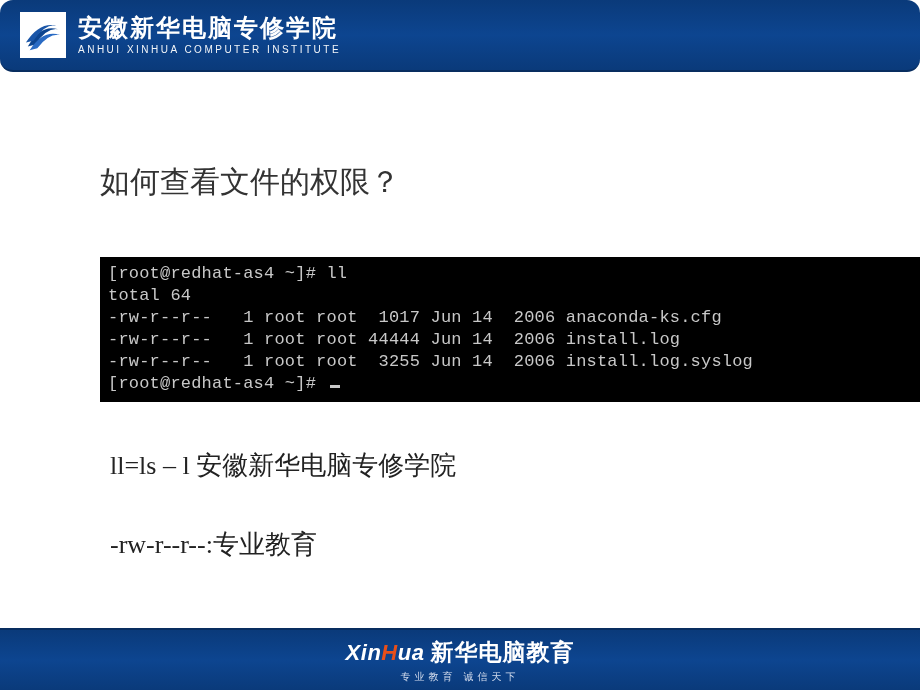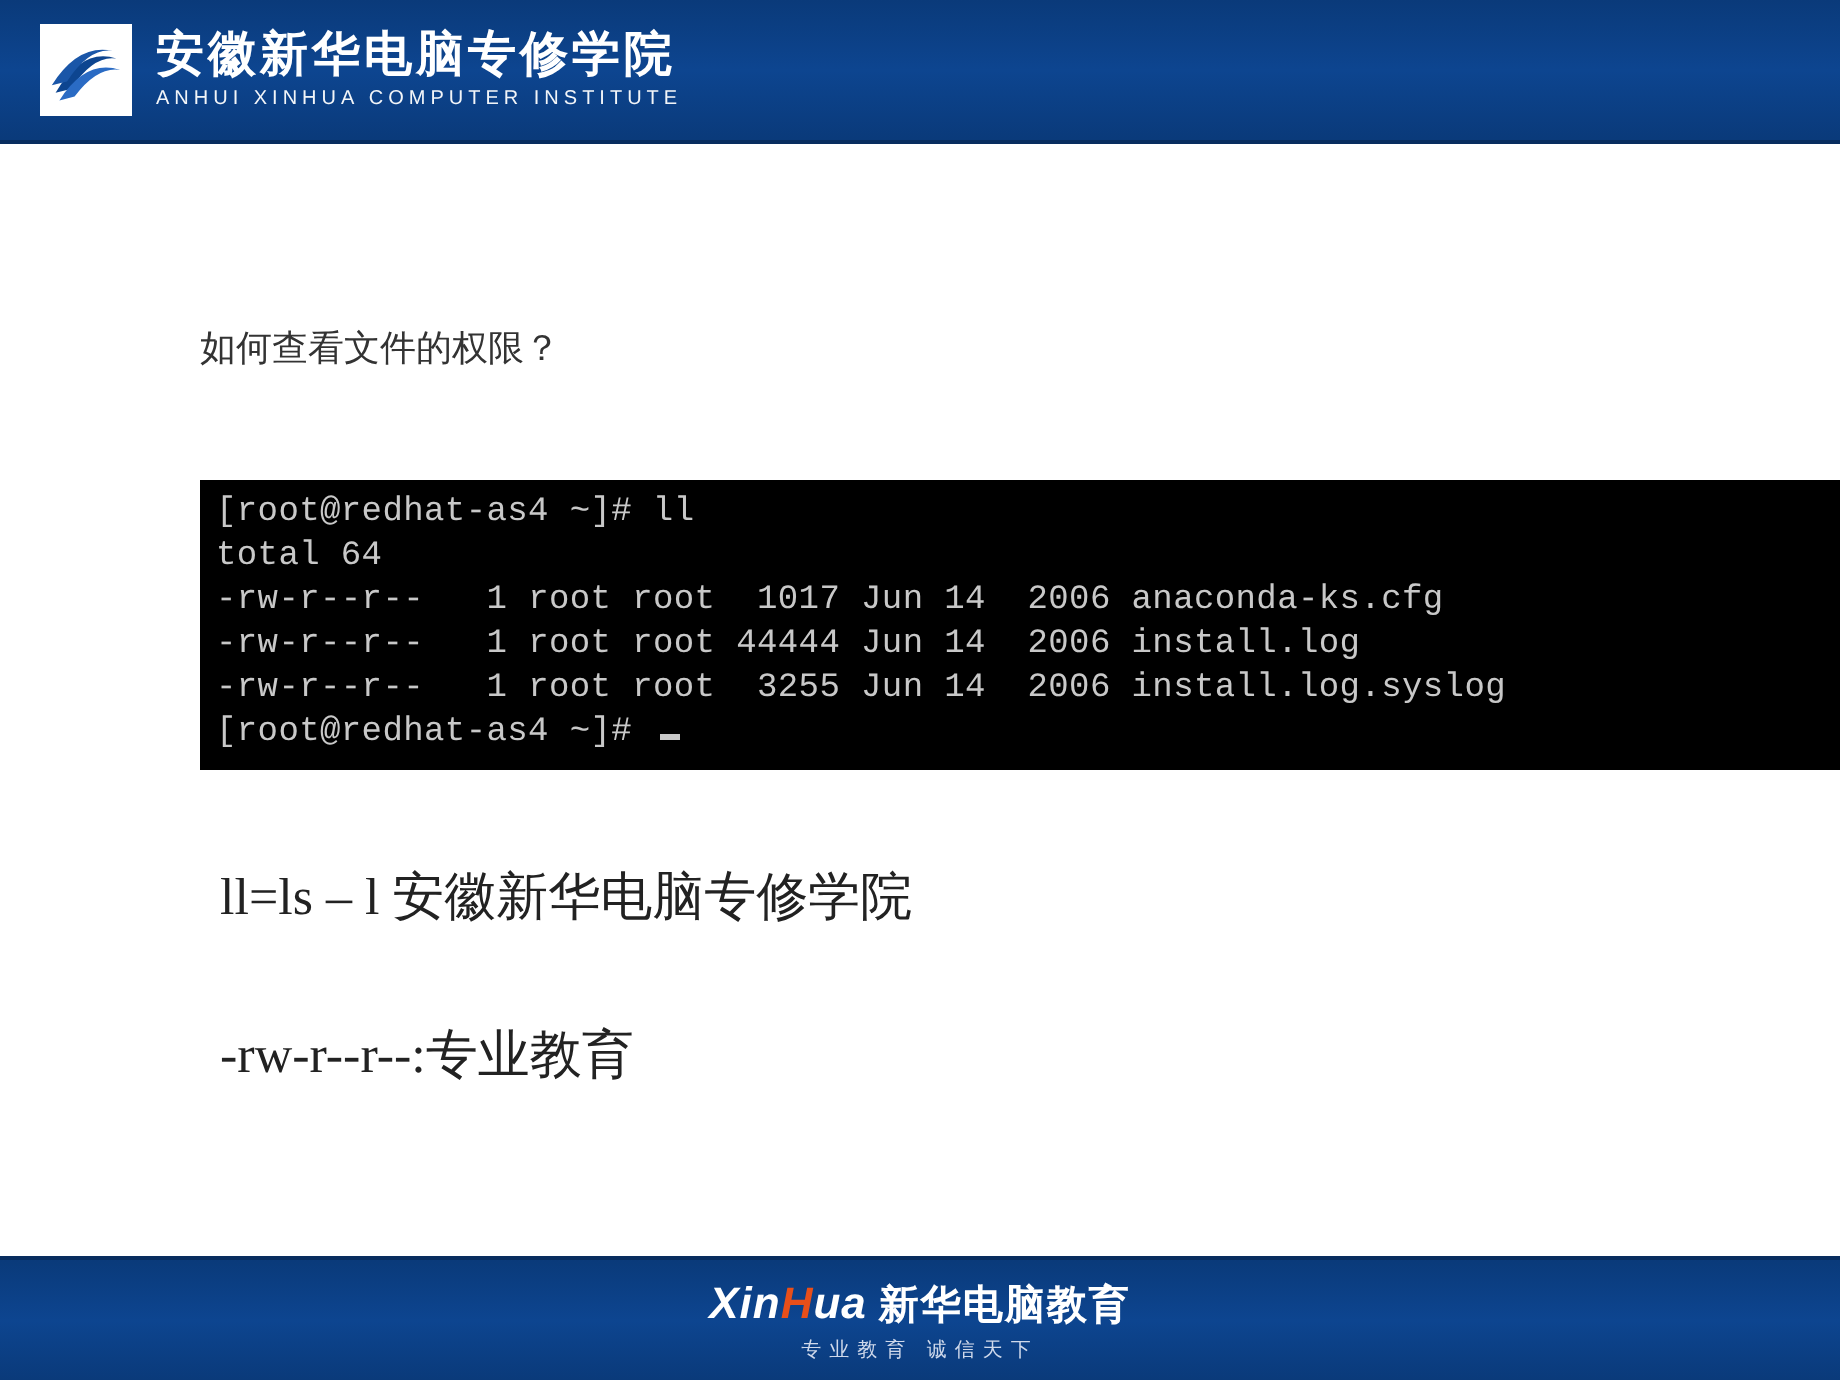--- a/index.html
+++ b/index.html
@@ -12,20 +12,21 @@
       overflow: hidden;
     }
     .header {
       width: 100%;
       height: 72px;
       background: linear-gradient(to bottom, #0a3a7a 0%, #0d4590 50%, #0a3a7a 100%);
       display: flex;
       align-items: center;
       padding-left: 20px;
       border-bottom: 2px solid #082d5f;
+      border-radius: 13px;
     }
     .header-logo {
       width: 46px;
       height: 46px;
       background: #fff;
       margin-right: 12px;
       position: relative;
       display: flex;
       align-items: center;
       justify-content: center;
@@ -43,21 +44,21 @@
       letter-spacing: 2.5px;
       font-weight: 300;
       opacity: 0.95;
       margin-top: 2px;
     }
     .content {
       padding: 0 100px;
       padding-top: 90px;
     }
     .question {
-      font-size: 18px;
+      font-size: 30px;
       color: #333;
       margin-bottom: 54px;
       font-family: "SimSun", serif;
     }
     .terminal {
       background: #000;
       color: #c8c8c8;
       font-family: "Courier New", monospace;
       font-size: 17px;
       padding: 6px 8px;
@@ -108,21 +109,21 @@
     .footer-brand-en {
       color: #fff;
       font-size: 22px;
       font-weight: bold;
       font-style: italic;
       letter-spacing: 0.5px;
     }
     .footer-brand-en .h { color: #e84f1a; }
     .footer-brand-cn {
       color: #fff;
-      font-size: 20px;
+      font-size: 23px;
       font-weight: bold;
       letter-spacing: 1px;
     }
     .footer-tagline {
       color: #cfd9eb;
       font-size: 10px;
       letter-spacing: 4px;
       margin-top: 2px;
       text-align: center;
       width: 100%;

